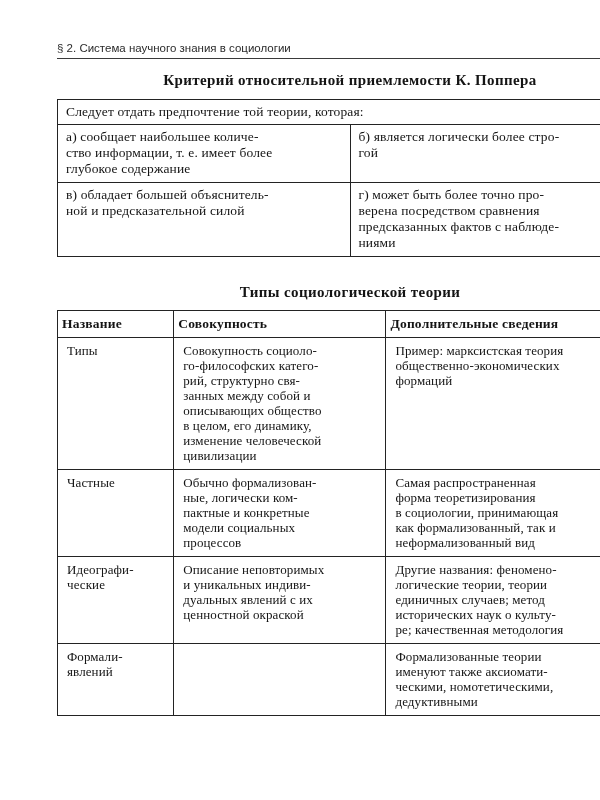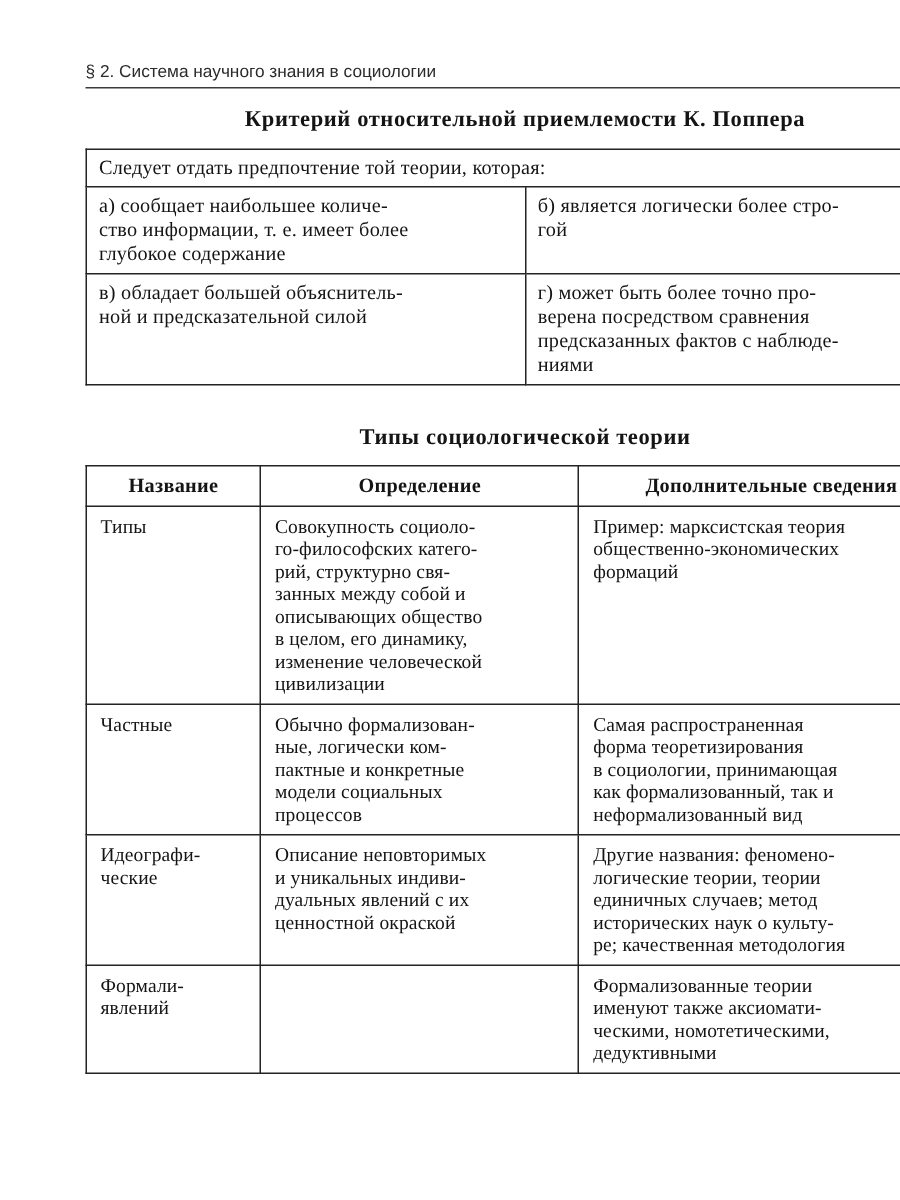--- a/index.html
+++ b/index.html
@@ -56,21 +56,21 @@
     line-height: 16px;
     letter-spacing: 0.15px;
     padding: 4px 8px 5px 8px;
     white-space: pre-line;
   }
   .popper-table .span-cell { padding: 4px 8px; }
   
   .types-table { margin-top: 0; }
   .types-table th {
     font-weight: bold;
-    text-align: center;
+    text-align: left;
     font-size: 13.5px;
     padding: 5px 4px;
     letter-spacing: 0.2px;
   }
   .types-table td {
     font-size: 13px;
     line-height: 15px;
     letter-spacing: 0.1px;
     padding: 5px 7px 6px 9px;
     white-space: pre-line;
@@ -113,21 +113,21 @@
     </tr>
   </tbody>
     </table>
 
   <div class="sec-title second">Типы социологической теории</div>
 
   <table class="types-table">
     <tbody>
         <tr>
       <th class="col-name">Название</th>
-      <th class="col-def">Определение</th>
+      <th class="col-def">Совокупность</th>
       <th class="col-info">Дополнительные сведения</th>
     </tr>
     <tr>
       <td>Типы</td>
       <td>Совокупность социоло-
 го-философских катего-
 рий, структурно свя-
 занных между собой и
 описывающих общество
 в целом, его динамику,

